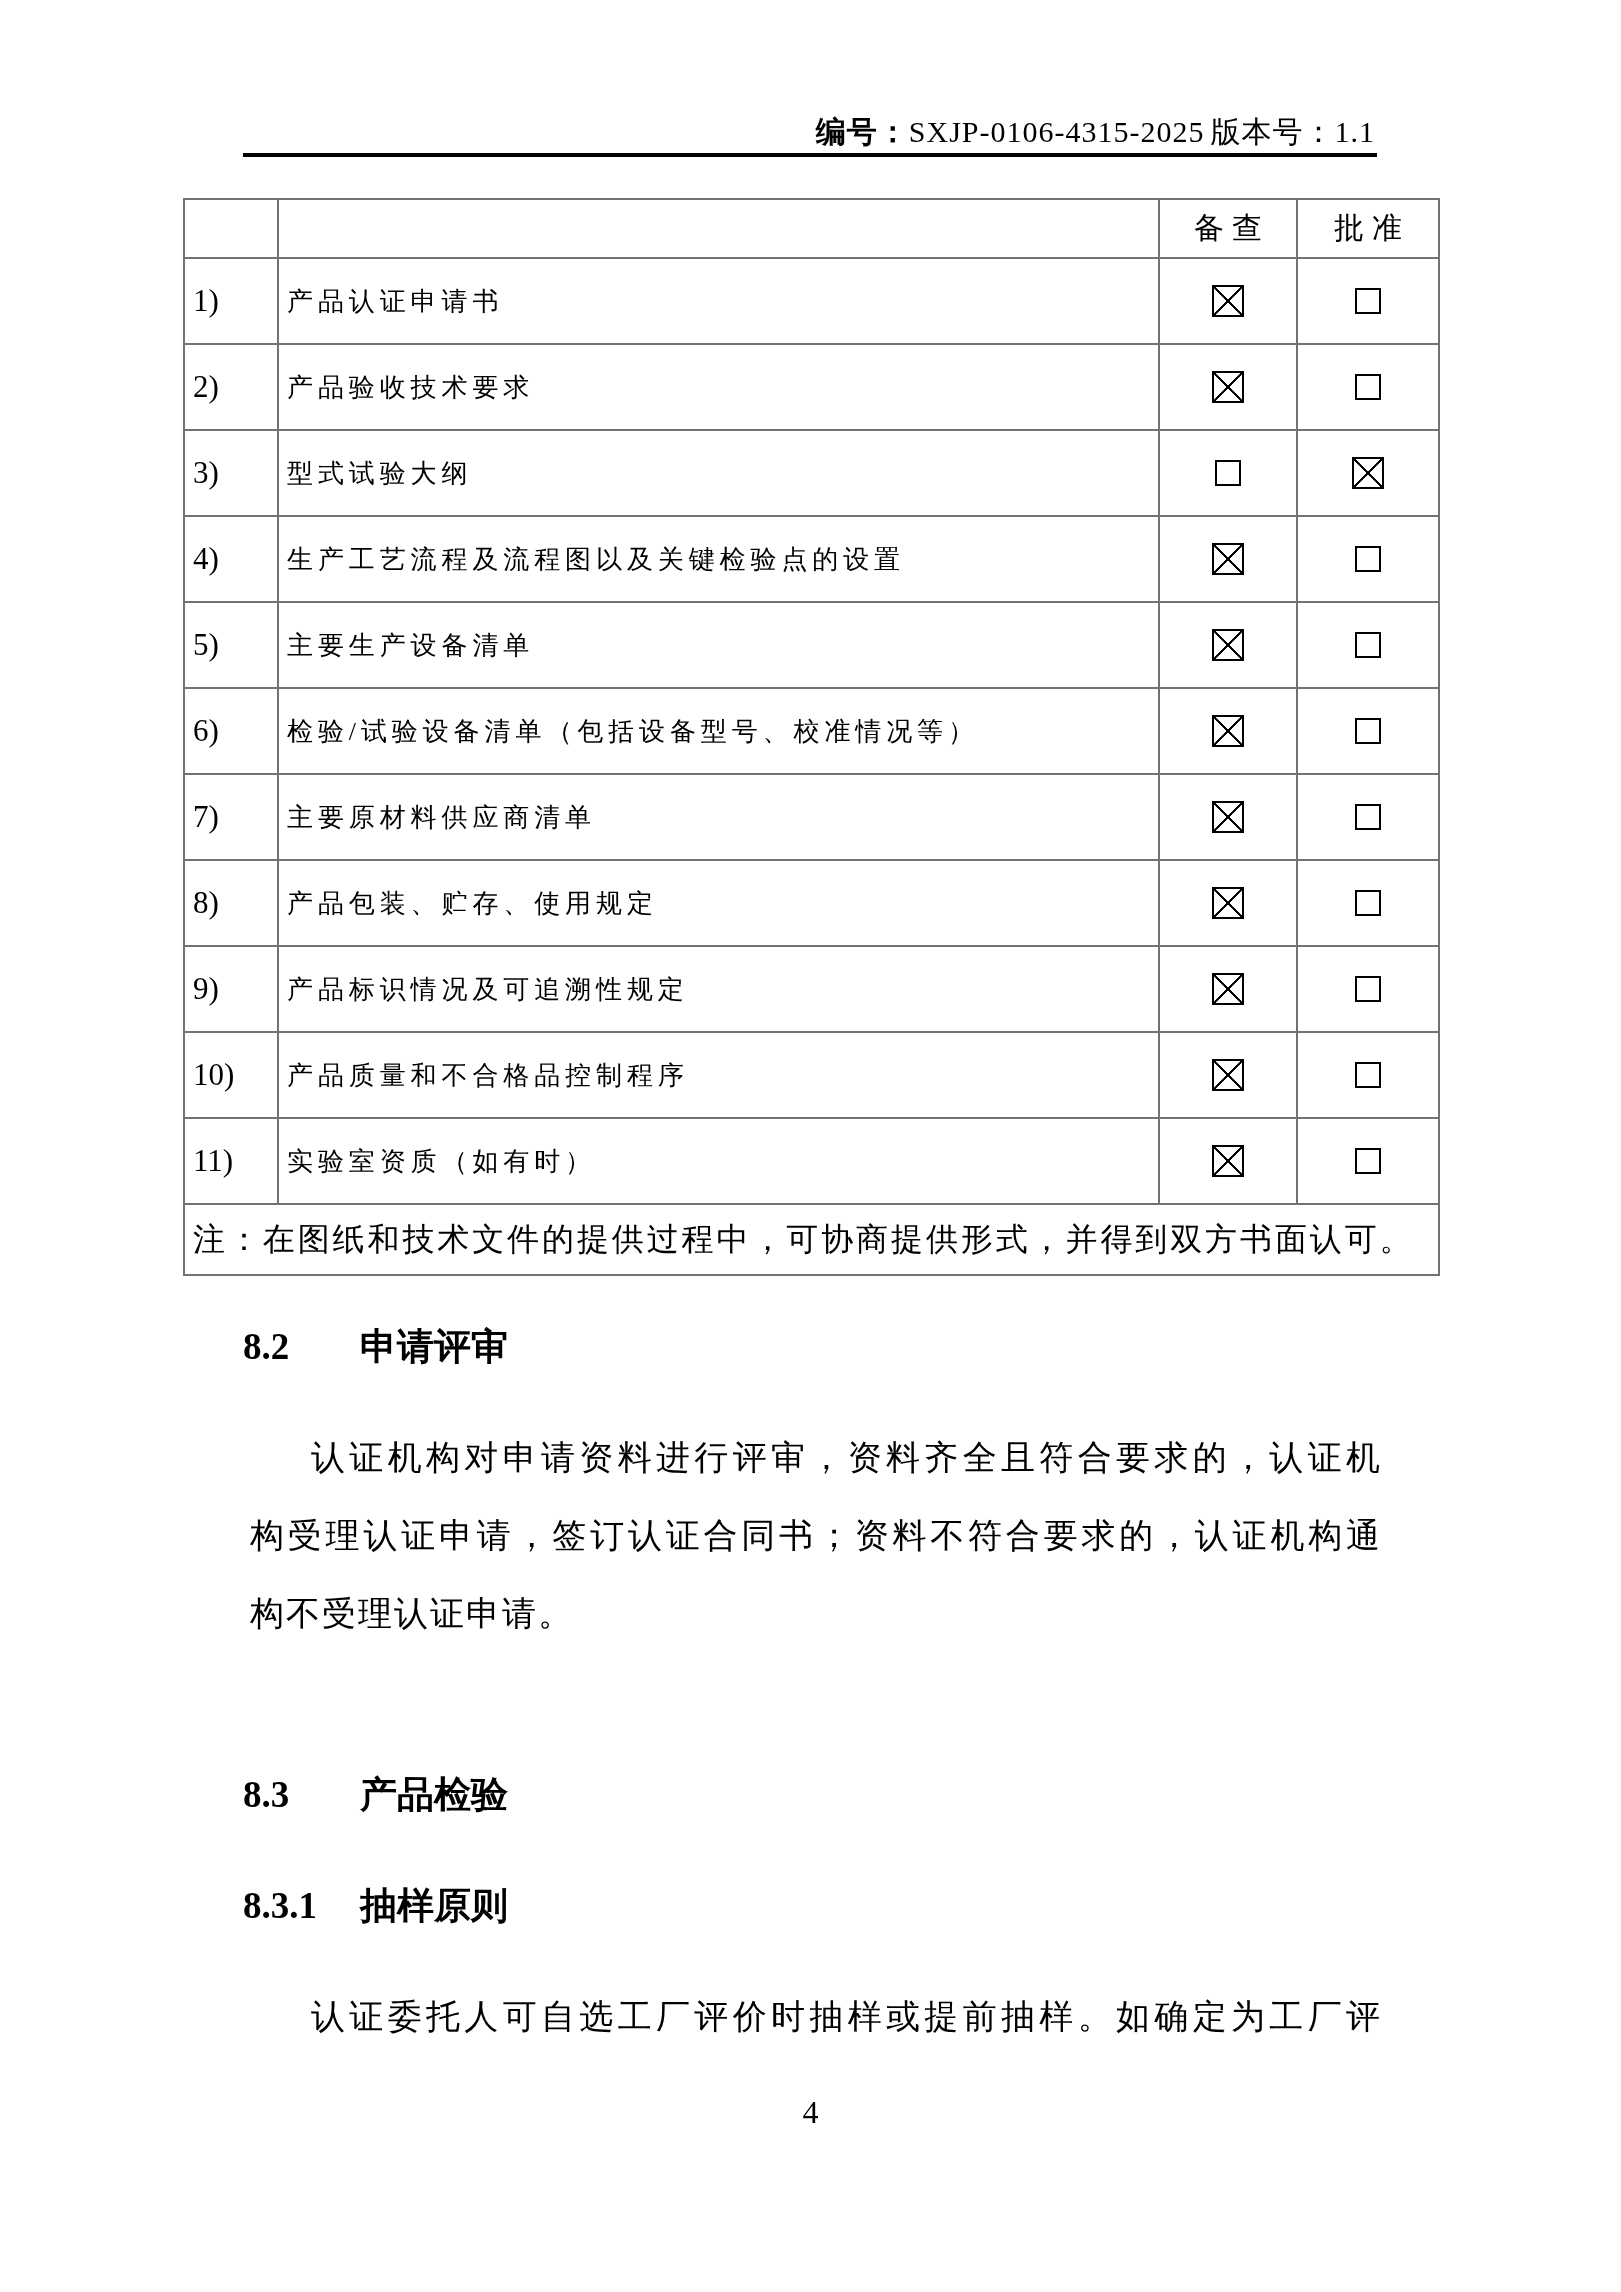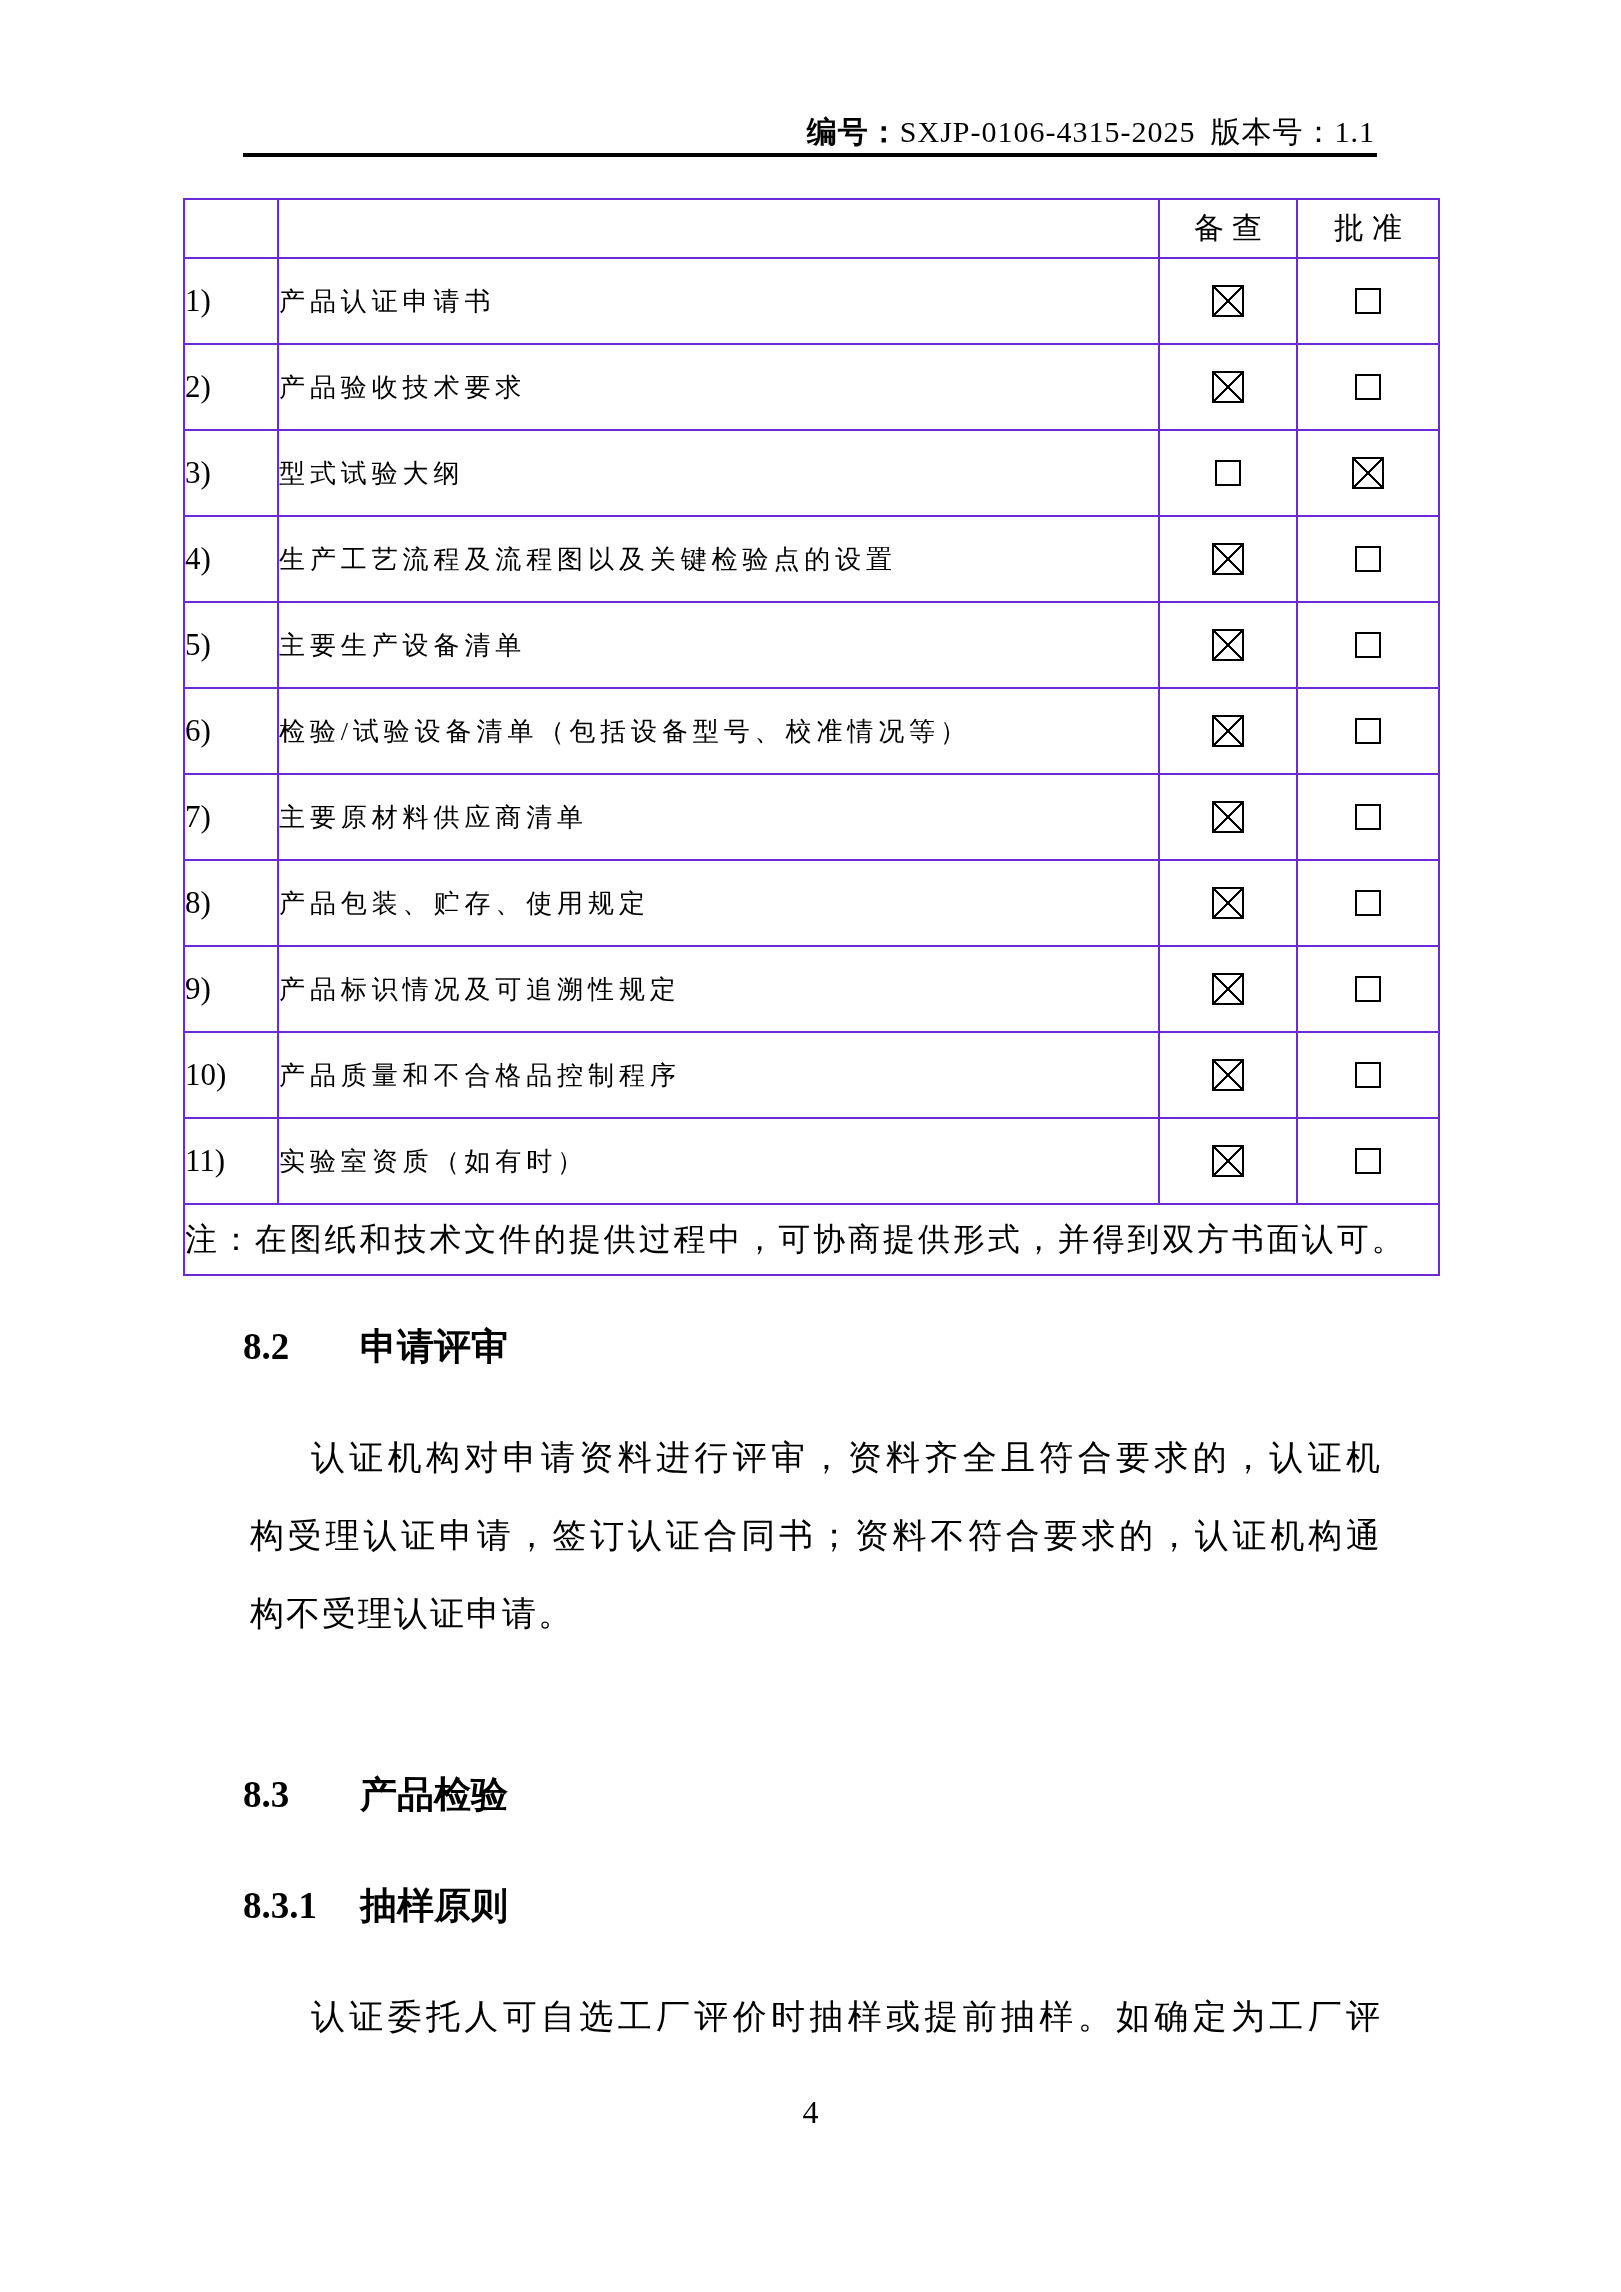--- a/index.html
+++ b/index.html
@@ -10,32 +10,32 @@
     background:#ffffff;
     font-family:"Liberation Serif","DejaVu Serif",serif;
     color:#000;
   }
   
   .doc-header{
     position:absolute;top:112px;right:246px;
     font-size:30px;letter-spacing:1px;white-space:nowrap;
   }
   .doc-header .bold{font-weight:bold;}
-  .doc-header .ver{margin-left:15px;}
+  .doc-header .ver{margin-left:6px;}
   .rule{
     position:absolute;left:243px;top:153px;width:1134px;height:3.9px;background:#000;
   }
   
   table.checklist{
     position:absolute;left:183px;top:198px;width:1256px;
     border-collapse:collapse;table-layout:fixed;
   }
   table.checklist td,table.checklist th{
-    border:2px solid #6d28d9;
-    padding:0;vertical-align:middle;
+    border:2px solid #737373;
+    padding:8px;vertical-align:middle;
     font-weight:normal;
   }
   tr.head-row{height:59px;}
   tr.data-row{height:86px;}
   tr.note-row{height:71px;}
   .th-check{font-size:30px;letter-spacing:7.8px;text-align:center;text-indent:7.8px;}
   td.num-cell{font-size:31px;padding-left:13.7px;}
   td.item-cell{font-size:26px;letter-spacing:4.9px;padding-left:15.7px;}
   td.cb-cell{text-align:center;}
   .cb{

